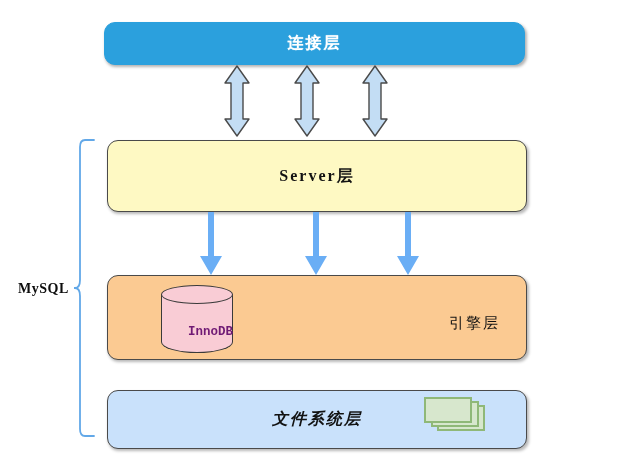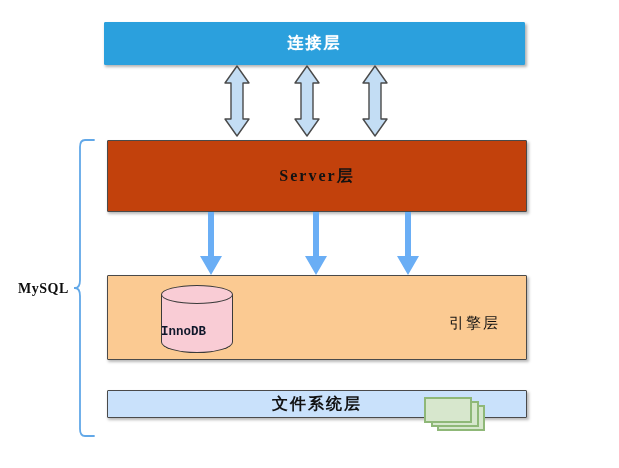--- a/index.html
+++ b/index.html
@@ -18,21 +18,21 @@
     position: absolute;
     left: 0;
     top: 0;
     width: 619px;
     height: 468px;
   }
   .layer-box {
     position: absolute;
     box-sizing: border-box;
     border: 1.4px solid #4a4a4a;
-    border-radius: 1px;
+    border-radius: 11px;
     display: flex;
     align-items: center;
     justify-content: center;
   }
   .layer-label {
     font-family: "Liberation Serif", "DejaVu Serif", serif;
     letter-spacing: 2px;
     white-space: nowrap;
   }
 
@@ -52,21 +52,21 @@
     font-weight: bold;
     text-shadow: 0 0 1px rgba(255,255,255,0.6);
   }
 
   
   #server-layer {
     left: 107px;
     top: 140px;
     width: 420px;
     height: 72px;
-    background: #c2410c;
+    background: #fef9c3;
     box-shadow: 1.5px 2px 3px rgba(0,0,0,0.28);
   }
   #server-layer .layer-label {
     color: #121212;
     font-size: 16px;
     font-weight: bold;
   }
 
   
   #engine-layer {
@@ -87,23 +87,24 @@
     font-weight: normal;
     color: #121212;
     letter-spacing: 2px;
   }
 
   
   #filesystem-layer {
     left: 107px;
     top: 390px;
     width: 420px;
-    height: 28px;
+    height: 59px;
     background: #c9e1fb;
     box-shadow: 1.5px 2px 3px rgba(0,0,0,0.28);
+    font-style: italic;
   }
   #filesystem-layer .layer-label {
     color: #121212;
     font-size: 16px;
     font-weight: bold;
   }
 
   
   .cylinder {
     position: absolute;
@@ -131,25 +132,25 @@
     box-sizing: border-box;
     background: #f9ccd5;
     border: 1.3px solid #3a3a3a;
     border-radius: 50%;
   }
   .cyl-label {
     position: absolute;
     left: 0;
     top: 40px;
     width: 72px;
-    text-align: left;
+    text-align: right;
     font-family: "Liberation Mono", "DejaVu Sans Mono", monospace;
     font-size: 12.5px;
     font-weight: bold;
-    color: #0f172a;
+    color: #701a75;
   }
   #cylinder-innodb { left: 161px; top: 285px; }
   #cylinder-myisam { left: 268px; top: 285px; }
   #cylinder-memory { left: 366px; top: 285px; }
 
   
   .dbl-arrow {
     position: absolute;
     width: 26px;
     height: 72px;

